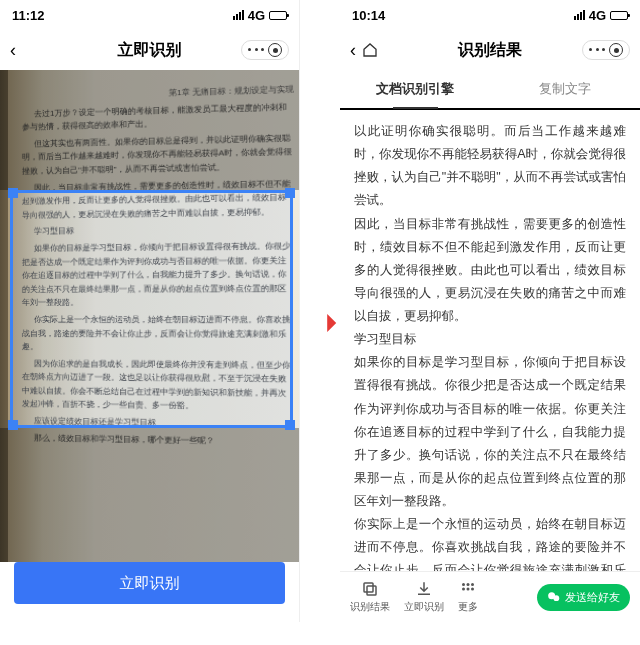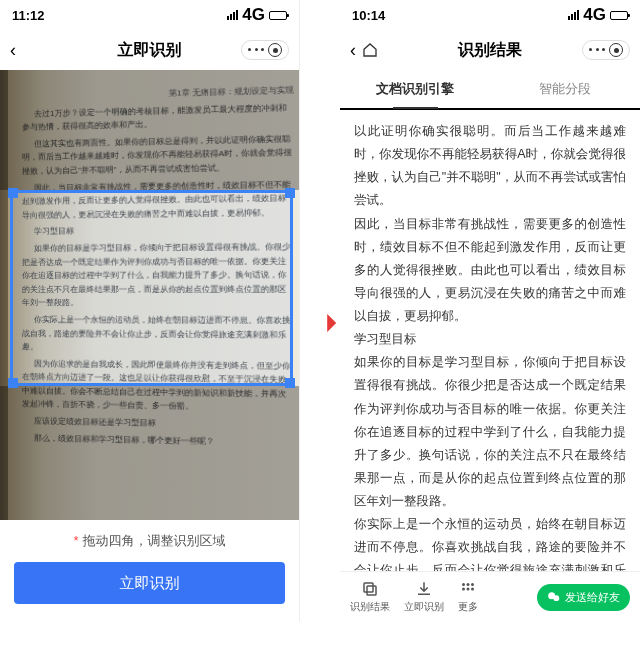--- a/index.html
+++ b/index.html
@@ -1,20 +1,20 @@
 <!DOCTYPE html>
 <html><head>
   <meta charset="utf-8">
   <style>
     * { margin: 0; padding: 0; box-sizing: border-box; }
     body { width: 640px; height: 645px; display: flex; font-family: -apple-system, sans-serif; background: #fff; position: relative; }
     .phone { width: 300px; height: 622px; background: #fff; display: flex; flex-direction: column; }
     .phone-left { border-right: 1px solid #eee; }
     .status-bar { height: 30px; display: flex; justify-content: space-between; align-items: center; padding: 0 12px; font-size: 13px; font-weight: 600; }
-    .status-right { display: flex; align-items: center; gap: 4px; font-size: 17px; }
+    .status-right { display: flex; align-items: center; gap: 4px; font-size: 13px; }
     .signal { display: inline-flex; align-items: flex-end; gap: 1px; }
     .bar { width: 2px; background: #000; }
     .bar1 { height: 4px; } .bar2 { height: 6px; } .bar3 { height: 8px; } .bar4 { height: 10px; }
     .battery { width: 18px; height: 9px; border: 1px solid #000; border-radius: 2px; position: relative; }
     .battery::after { content: ''; position: absolute; right: -3px; top: 2px; width: 2px; height: 3px; background: #000; border-radius: 0 1px 1px 0; }
     .battery-fill { height: 100%; width: 80%; background: #000; border-radius: 1px; }
     .nav-bar { height: 40px; display: flex; align-items: center; padding: 0 10px; position: relative; }
     .nav-left { display: flex; align-items: center; gap: 6px; }
     .nav-title { position: absolute; left: 50%; transform: translateX(-50%); font-weight: 600; font-size: 16px; }
     .nav-right { margin-left: auto; display: flex; align-items: center; gap: 4px; }
@@ -99,21 +99,20 @@
     </div>
     <div class="shade-top"></div>
     <div class="shade-bottom"></div>
     <div class="selection-box">
       <span class="selection-corner c-tl"></span>
       <span class="selection-corner c-tr"></span>
       <span class="selection-corner c-bl"></span>
       <span class="selection-corner c-br"></span>
     </div>
   </div>
-  <div class="hint-bar"><span class="star">*</span><span>拖动四角，调整识别区域</span></div>
   <div class="main-btn">立即识别</div>
 </div>
 
 <div class="arrow">
   <svg viewBox="0 0 40 28">
       <path d="M2 14 L28 14 L28 4 L38 14 L28 24 L28 14 Z" fill="#e53935"></path>
     </svg>
 </div>
 
 <div class="phone" style="margin-left:40px">
@@ -146,21 +145,21 @@
             <span></span>
           </span>
         <span class="circle-icon">
             <span></span>
           </span>
       </div>
     </div>
   </div>
   <div class="tabs-bar">
     <div class="tab active">文档识别引擎</div>
-    <div class="tab">智能分段</div>
+    <div class="tab">复制文字</div>
   </div>
   <div class="result-text">
     <p>以此证明你确实很聪明。而后当工作越来越难时，你发现你不再能轻易获得A时，你就会觉得很挫败，认为自己"并不聪明"，从而不再尝试或害怕尝试。</p>
     <p>因此，当目标非常有挑战性，需要更多的创造性时，绩效目标不但不能起到激发作用，反而让更多的人觉得很挫败。由此也可以看出，绩效目标导向很强的人，更易沉浸在失败的痛苦之中而难以自拔，更易抑郁。</p>
     <p>学习型目标</p>
     <p>如果你的目标是学习型目标，你倾向于把目标设置得很有挑战。你很少把是否达成一个既定结果作为评判你成功与否目标的唯一依据。你更关注你在追逐目标的过程中学到了什么，自我能力提升了多少。换句话说，你的关注点不只在最终结果那一点，而是从你的起点位置到终点位置的那区年刘一整段路。</p>
     <p>你实际上是一个永恒的运动员，始终在朝目标迈进而不停息。你喜欢挑战自我，路途的要险并不会让你止步，反而会让你觉得旅途充满刺激和乐趣。</p>
 
   </div>
   <div class="bottom-bar">

